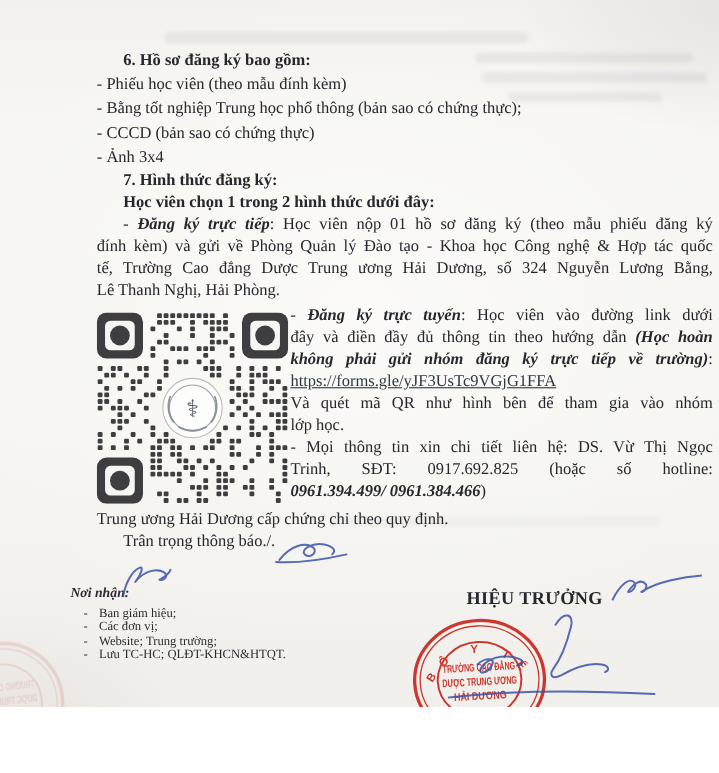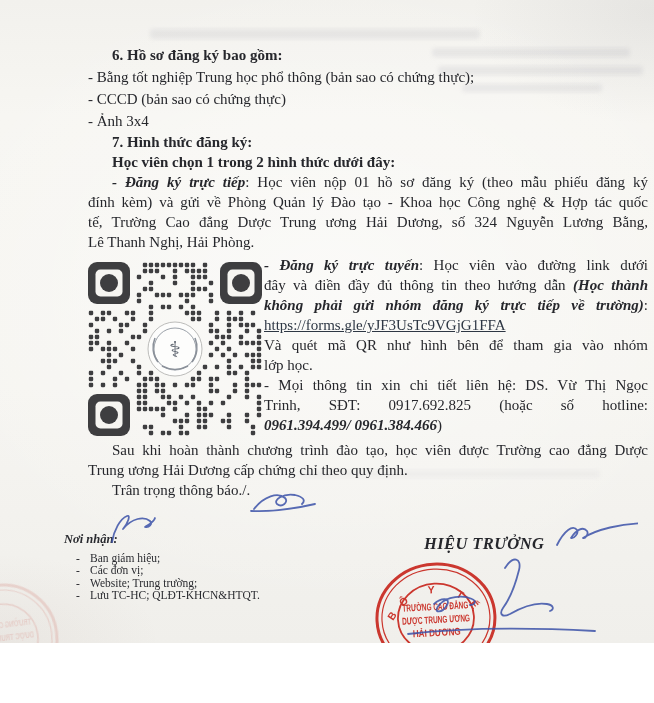--- a/index.html
+++ b/index.html
@@ -29,41 +29,42 @@
   .qrcol{width:176px;flex:none;}
   .rcol{flex:1;}
   .link{text-decoration:underline;color:#2e3744;cursor:pointer;}
   .closing{margin-top:4px;}
   .squig-inline{position:absolute;pointer-events:none;}
   .pen{stroke:#3b51a8;stroke-width:1.8;fill:none;stroke-linecap:round;stroke-linejoin:round;opacity:.85;}
   .recipients{position:absolute;left:64px;top:531px;font-size:11.5px;color:#2a2b30;}
   .recipients .hd{font-size:12.5px;font-weight:bold;font-style:italic;height:16px;line-height:16px;}
   .rrow{display:flex;height:12.4px;line-height:12.4px;margin-left:12px;}
   .rrow .dash{width:14px;flex:none;}
-  .sig-title{position:absolute;left:424px;top:534px;font-weight:bold;font-size:16.5px;letter-spacing:.4px;font-style:italic;}
+  .sig-title{position:absolute;left:424px;top:534px;font-weight:bold;font-size:16.5px;letter-spacing:.4px;}
   .sig-name{position:absolute;left:426px;top:641px;font-weight:bold;font-size:20px;letter-spacing:.5px;}
   .name-star{position:absolute;left:412px;top:643px;color:#cf2e27;font-size:13px;opacity:.9;}
   .stamp{position:absolute;left:372px;top:559px;transform:rotate(-3deg);opacity:.92;}
   .stamp-bleed{position:absolute;left:-56px;top:580px;opacity:.30;filter:blur(.7px);transform:scaleX(-1) rotate(7deg);}
   .qrbox{position:relative;width:174px;height:174px;margin-top:7px;}
 </style>
 </head>
 <body>
 
 <div class="page">
 
   <div class="ghost" style="left:150px;top:29px;width:330px;height:10px;"></div>
   <div class="ghost" style="left:432px;top:48px;width:198px;height:9px;"></div>
   <div class="ghost" style="left:438px;top:66px;width:205px;height:9px;"></div>
   <div class="ghost" style="left:462px;top:84px;width:140px;height:8px;"></div>
   <div class="ghost" style="left:300px;top:470px;width:300px;height:8px;opacity:.5;"></div>
 
   <div class="doc">
 
     <div class="line l22 b ind">6. Hồ sơ đăng ký bao gồm:</div>
+    <div class="line l22">- Phiếu học viên (theo mẫu đính kèm)</div>
     <div class="line l22">- Bằng tốt nghiệp Trung học phổ thông (bản sao có chứng thực);</div>
     <div class="line l22">- CCCD (bản sao có chứng thực)</div>
     <div class="line l22">- Ảnh 3x4</div>
 
     <div class="line l20 b ind">7. Hình thức đăng ký:</div>
     <div class="line l20 b ind">Học viên chọn 1 trong 2 hình thức dưới đây:</div>
 
     <div class="line l20 ind jst"><span class="bi">- Đăng ký trực tiếp</span><span>: Học viên nộp 01 hồ sơ đăng ký (theo mẫu phiếu đăng ký</span></div>
     <div class="line l20 jst">đính kèm) và gửi về  Phòng Quản lý Đào tạo - Khoa học Công nghệ &amp; Hợp tác quốc</div>
     <div class="line l20 jst">tế, Trường Cao đẳng Dược Trung ương Hải Dương, số 324 Nguyễn Lương Bằng,</div>
@@ -332,33 +333,32 @@
                 <circle cx="87" cy="87" r="27" fill="#fdfdfc" stroke="#bcbcba"></circle>
                 <circle cx="87" cy="87" r="21" fill="none" stroke="#9aa0a8" stroke-width="1"></circle>
                 <path d="M70,100 a24,24 0 0 1 -3,-24 M104,100 a24,24 0 0 0 3,-24 M74,104 q13,7 26,0" fill="none" stroke="#8a9099" stroke-width="1.6"></path>
                 <text x="87" y="95" text-anchor="middle" font-size="22" fill="#565d68">⚕</text>
               </g>
             </svg>
         </div>
       </div>
       <div class="rcol">
         <div class="line l20 jst"><span class="bi">- Đăng ký trực tuyến</span><span>: Học viên vào đường link dưới</span></div>
-        <div class="line l20 jst"><span>đây và điền đầy đủ thông tin theo hướng dẫn </span><span class="bi">(Học thành</span></div>
+        <div class="line l20 jst"><span>đây và điền đầy đủ thông tin theo hướng dẫn </span><span class="bi">(Học hoàn</span></div>
         <div class="line l20 jst"><span class="bi">không phải gửi nhóm đăng ký trực tiếp về trường)</span><span>:</span></div>
         <div class="line l20"><span class="link">https://forms.gle/yJF3UsTc9VGjG1FFA</span></div>
         <div class="line l20 jst">Và quét mã QR như hình bên để tham gia vào nhóm</div>
         <div class="line l20">lớp học.</div>
         <div class="line l20 jst">- Mọi thông tin xin chi tiết liên hệ: DS. Vừ Thị Ngọc</div>
         <div class="line l20 jst">Trinh, SĐT: 0917.692.825 (hoặc số hotline:</div>
         <div class="line l20"><span class="bi">0961.394.499/ 0961.384.466</span><span>)</span></div>
       </div>
     </div>
 
     <div class="closing">
-      <div class="line l20 ind jst">Sau khi hoàn thành chương trình đào tạo, học viên được Trường cao đẳng Dược</div>
       <div class="line l20">Trung ương Hải Dương cấp chứng chỉ theo quy định.</div>
       <div class="line l20 ind">Trân trọng thông báo./.</div>
     </div>
   </div>
 
   <svg class="squig-inline" style="left:248px;top:489px;" width="72" height="30" viewBox="0 0 72 30">
     <path class="pen" d="M6,20 C16,7 30,3 37,9 c4,4 -3,10 -8,6 c-4,-4 6,-11 18,-9 c8,2 11,5 7,9"></path>
     <path class="pen" d="M3,22 c18,1 42,-2 64,-7"></path>
   </svg>
 

